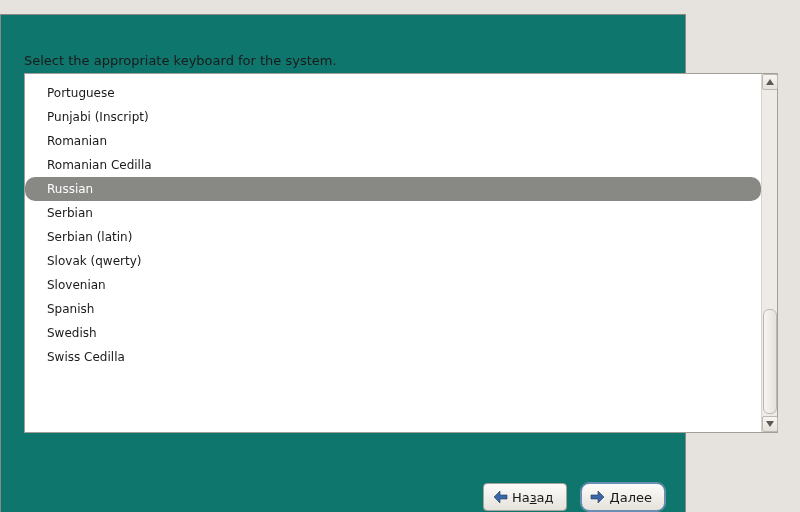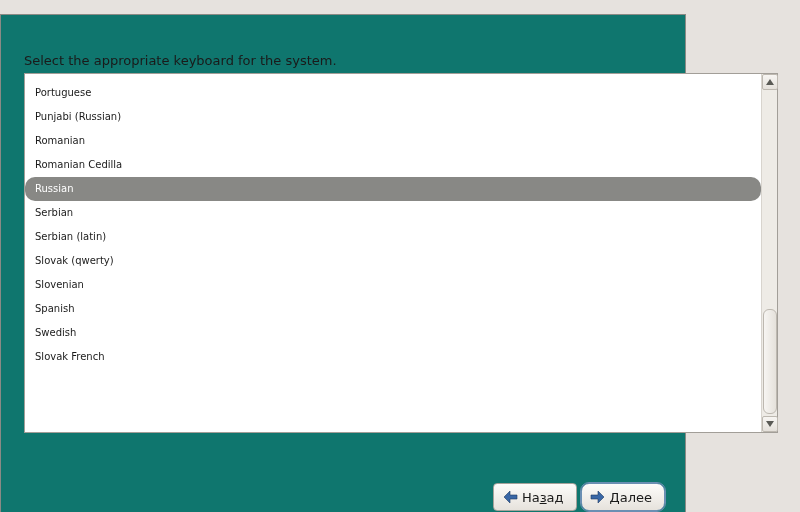--- a/index.html
+++ b/index.html
@@ -49,22 +49,22 @@
   }
   .list-inner {
     position: relative;
     width: 100%;
   }
   .kb-item {
     box-sizing: border-box;
     width: 100%;
     height: 24px;
     line-height: 24px;
-    padding-left: 10px;
-    font-size: 10px;
+    padding-left: 22px;
+    font-size: 12px;
     color: #1a1a1a;
     white-space: nowrap;
     cursor: pointer;
   }
   .kb-item.selected {
     background: #888885;
     color: #ffffff;
     border-radius: 10px;
   }
   .sb-track {
@@ -102,21 +102,21 @@
     background: linear-gradient(to right, #f7f5f2, #e5e1db);
     border: 1px solid #bdb8b0;
     box-sizing: border-box;
     border-radius: 6px;
   }
   .button-row {
     position: absolute;
     right: 20px;
     bottom: 14px;
     display: flex;
-    gap: 4px;
+    gap: 14px;
   }
   .btn {
     height: 28px;
     min-width: 82px;
     padding: 0 12px 0 8px;
     box-sizing: border-box;
     background: linear-gradient(#fdfcfa, #e6e2dc);
     border: 1px solid #a6a29b;
     border-radius: 4px;
     display: flex;
@@ -140,31 +140,31 @@
 
 <div class="window">
 
   <div class="prompt">Select the appropriate keyboard for the system.</div>
 
   <div class="list-frame">
     <div class="list-viewport">
       <div class="list-inner" id="list-inner" style="top: -17px; position: relative;">
           <div class="kb-item">Polish</div>
           <div class="kb-item">Portuguese</div>
-          <div class="kb-item">Punjabi (Russian)</div>
+          <div class="kb-item">Punjabi (Inscript)</div>
           <div class="kb-item">Romanian</div>
           <div class="kb-item">Romanian Cedilla</div>
           <div class="kb-item selected">Russian</div>
           <div class="kb-item">Serbian</div>
           <div class="kb-item">Serbian (latin)</div>
           <div class="kb-item">Slovak (qwerty)</div>
           <div class="kb-item">Slovenian</div>
           <div class="kb-item">Spanish</div>
           <div class="kb-item">Swedish</div>
-          <div class="kb-item">Slovak French</div>
+          <div class="kb-item">Swiss Cedilla</div>
         </div>
     </div>
     <div class="sb-track">
       <div class="sb-btn up">
         <svg width="8" height="6" viewBox="0 0 8 6">
             <path d="M4 0 L8 6 L0 6 Z" fill="#5a5a55"></path>
           </svg>
       </div>
       <div class="sb-thumb"></div>
       <div class="sb-btn down">

